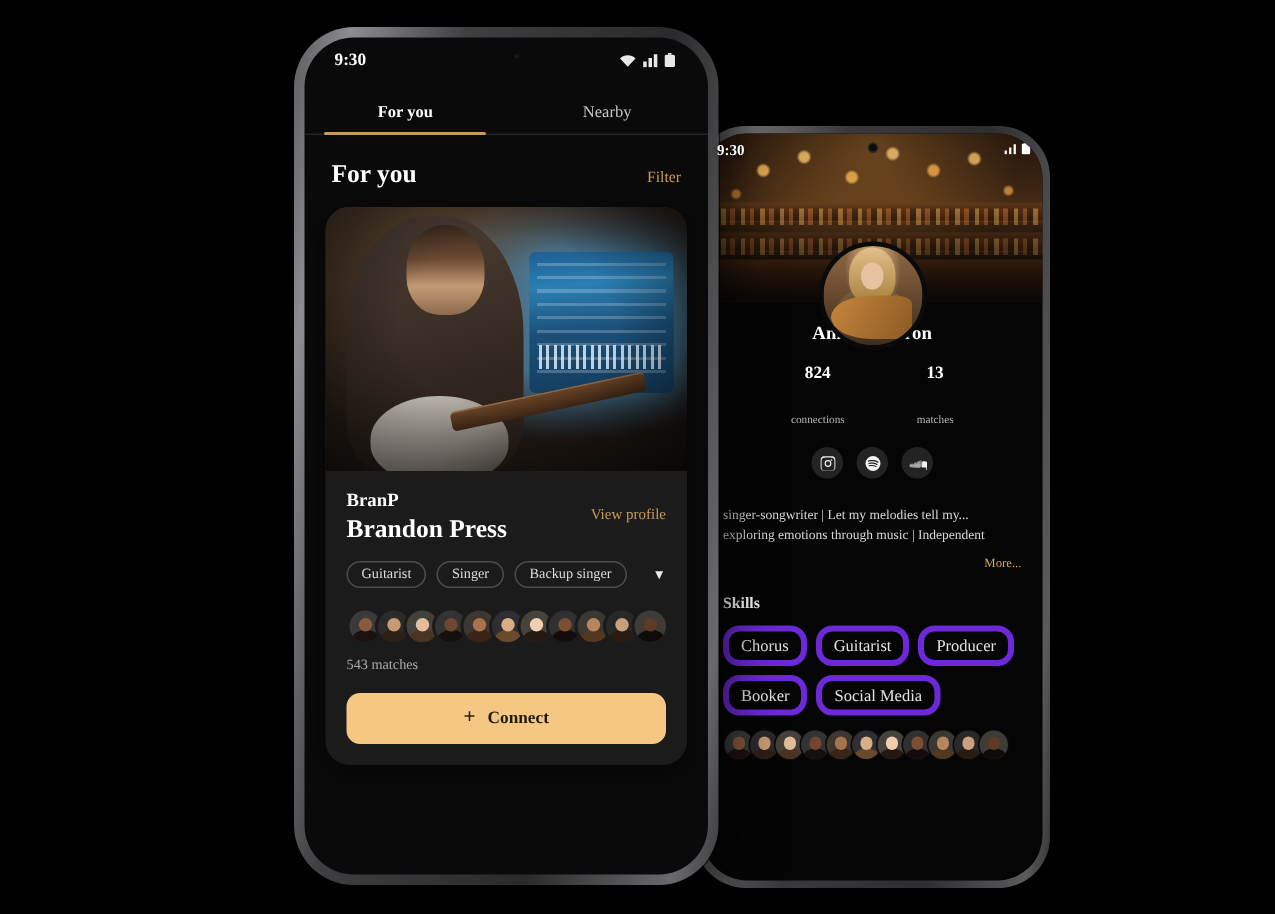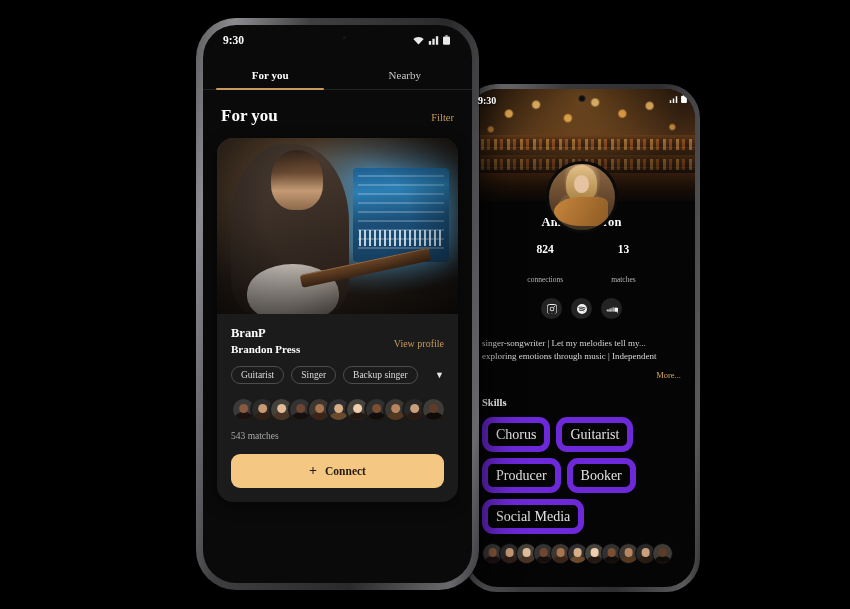--- a/index.html
+++ b/index.html
@@ -144,22 +144,22 @@
 
   .r-bio {
     margin-top: 18px; color: #d7d7d7; font-size: 9px; line-height: 1.45;
     white-space: nowrap;
   }
   .r-more { text-align: right; margin-top: 7px; color: #d9a85c; font-size: 8.5px; }
 
   .r-sec-title { color: #fff; font-weight: 700; font-size: 10.5px; margin-top: 17px; }
   .r-chips { display: flex; flex-wrap: wrap; gap: 6px; margin-top: 9px; }
   .r-chip {
-    border: 6px solid #6d28d9; border-radius: 11px;
-    padding: 3.5px 8px; color: #e2e2e2; font-size: 14px; white-space: nowrap;
+    border: 4px solid #6d28d9; border-radius: 11px;
+    padding: 3.5px 8px; color: #e2e2e2; font-size: 11px; white-space: nowrap;
   }
   .r-inf-row { display: flex; margin-top: 9px; padding-bottom: 6px; }
   .r-inf {
     width: 21px; height: 21px; border-radius: 50%;
     margin-left: -4px; border: 1.5px solid #0a0a0a; flex: 0 0 auto;
     overflow: hidden; position: relative;
   }
   .r-inf:first-child { margin-left: 0; }
 
   
@@ -262,21 +262,21 @@
     background: linear-gradient(150deg,#d9d4cc,#8e8780 60%,#4a453f);
   }
   .card-photo .vign {
     position: absolute; inset: 0;
     background: radial-gradient(ellipse at 50% 45%, transparent 42%, rgba(0,0,0,.62) 100%);
   }
 
   .card-body { padding: 12px 14px 14px; }
   .card-row1 { display: flex; align-items: flex-start; justify-content: space-between; }
   .handle { color: #fff; font-size: 12.5px; font-weight: 700; }
-  .fullname { color: #fff; font-size: 11px; font-weight: 700; margin-top: 2px; }
+  .fullname { color: #fff; font-size: 17px; font-weight: 700; margin-top: 2px; }
   .viewprofile { color: #c79a5a; font-size: 10px; margin-top: 12px; }
 
   .chips { display: flex; align-items: center; gap: 7px; margin-top: 11px; }
   .chip {
     border: 1px solid #4d4d4d; border-radius: 11px;
     padding: 3px 9px; color: #dcdcdc; font-size: 9.5px; white-space: nowrap;
   }
   .chev { margin-left: auto; color: #e8e8e8; font-size: 9px; }
 
   .match-row { display: flex; margin-top: 13px; }

